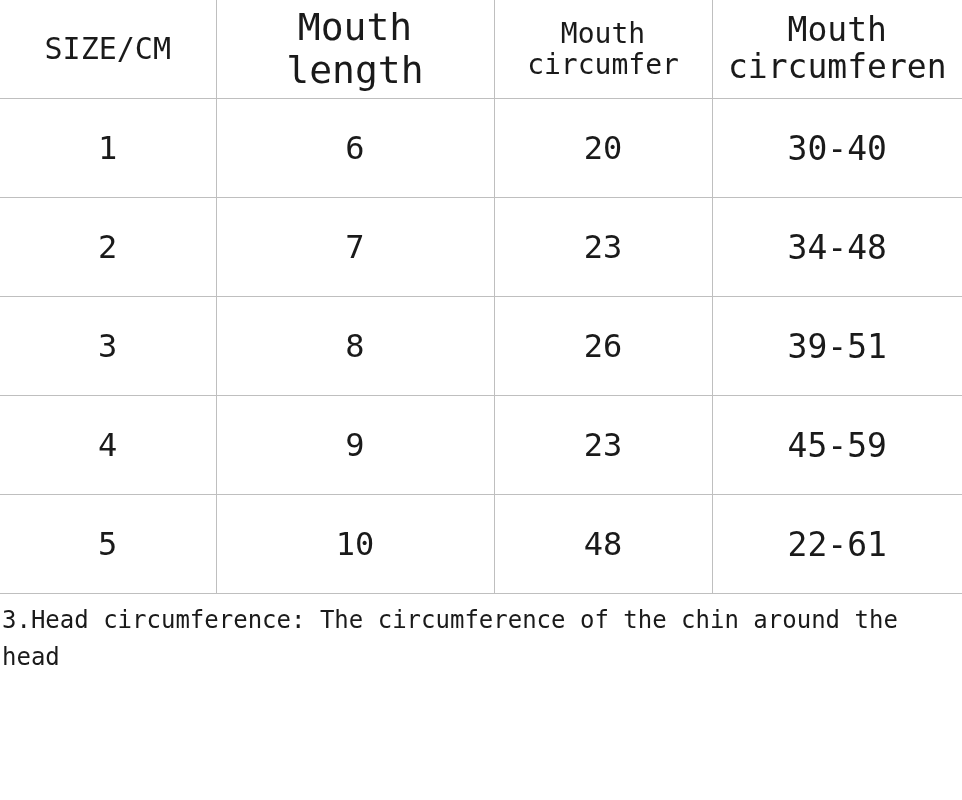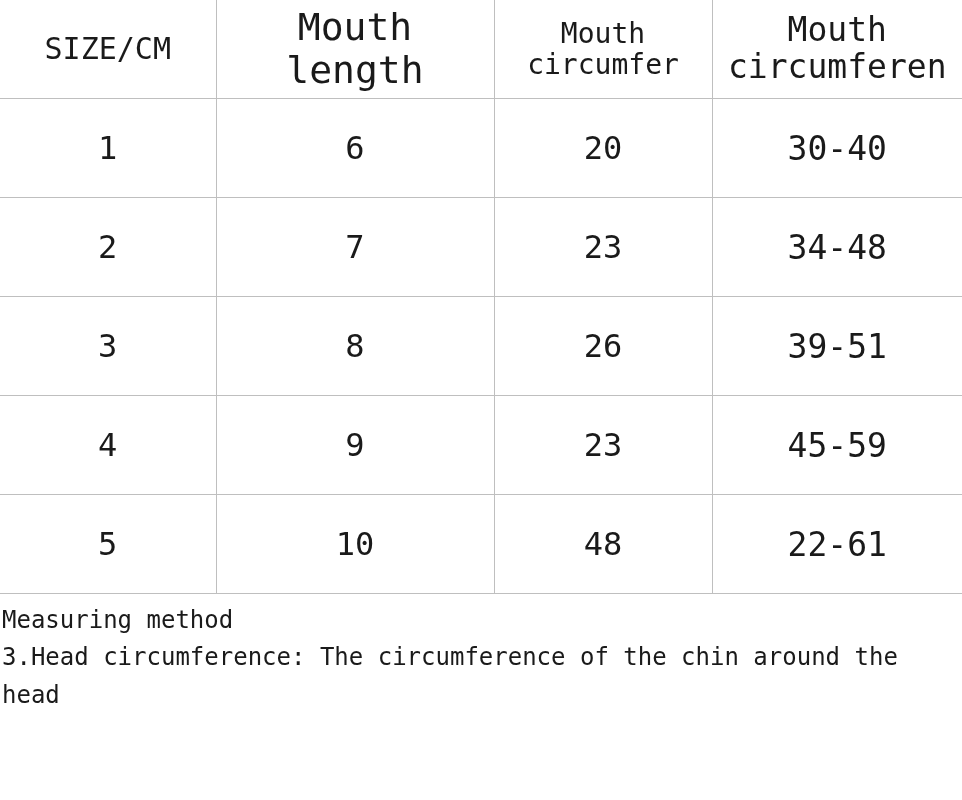--- a/index.html
+++ b/index.html
@@ -139,17 +139,16 @@
       <tr>
         <td>5</td>
         <td>10</td>
         <td>48</td>
         <td class="cell-range">22-61</td>
       </tr>
     </tbody>
   </table>
 
   <div class="notes">
-    <div>Measuring method</div>
     <div>3.Head circumference: The circumference of the chin around the head</div>
   </div>
 
 </div>
 
 </body></html>

